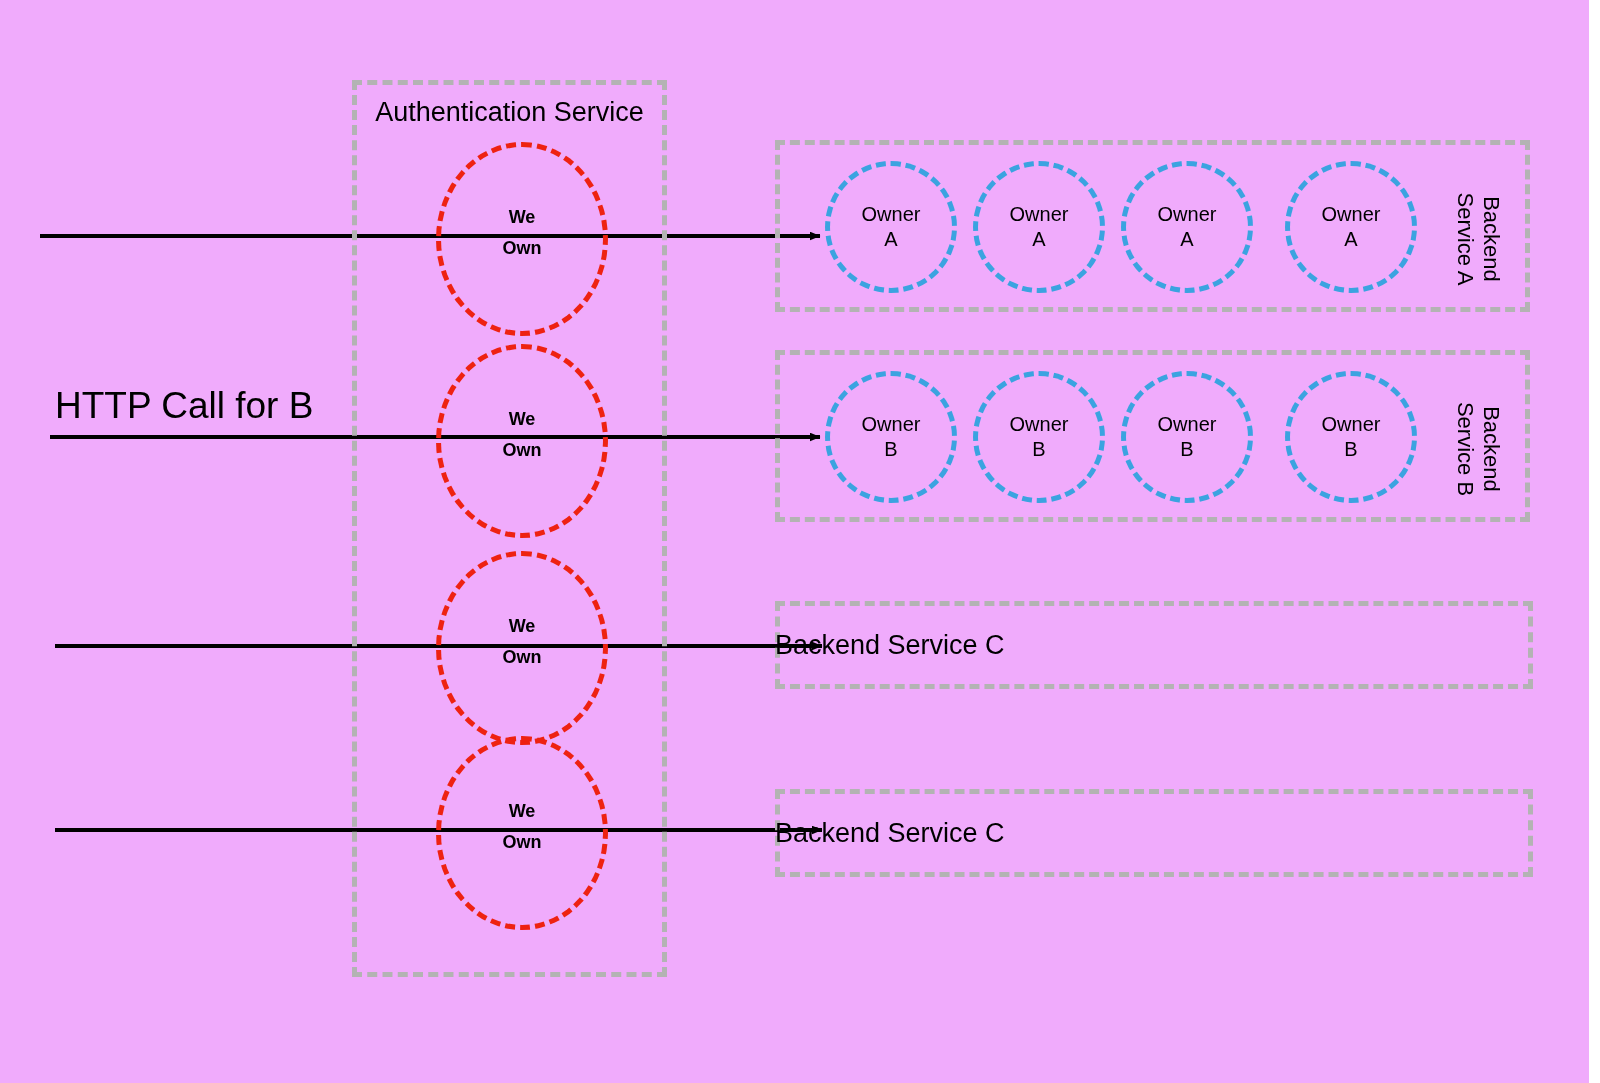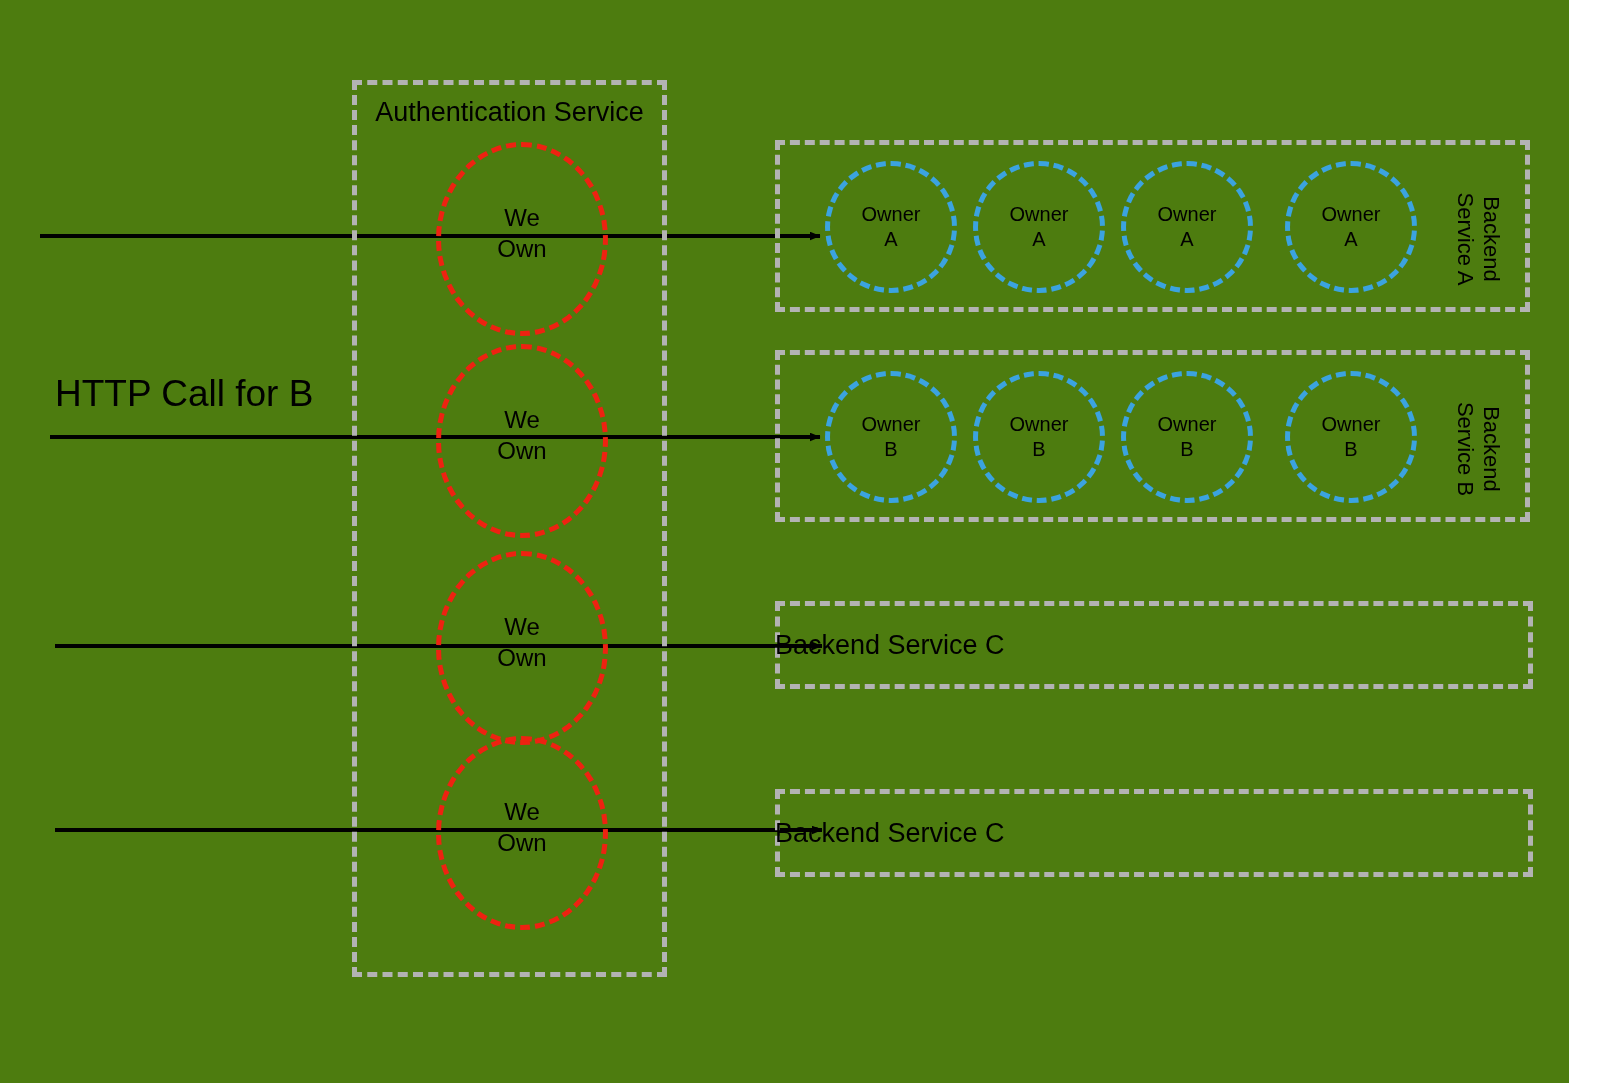--- a/index.html
+++ b/index.html
@@ -9,22 +9,23 @@
     background: #ffffff;
   }
   body {
     font-family: "Liberation Sans", sans-serif;
     color: #000000;
   }
   #diagram-root {
     position: relative;
     width: 1569px;
     height: 1083px;
-    background: #4d7c0f;
+    background: #f0abfc;
     overflow: hidden;
+    padding-left: 20px;
   }
   #diagram-svg {
     position: absolute;
     left: 0;
     top: 0;
     width: 1600px;
     height: 1083px;
   }
   .dashed-box {
     position: absolute;
@@ -65,22 +66,22 @@
     width: 172px;
     height: 194px;
     border: 5px dashed #ee2211;
     border-radius: 50%;
     background: transparent;
   }
   .weown-label {
     position: absolute;
     width: 172px;
     text-align: center;
-    font-size: 24px;
-    font-weight: normal;
+    font-size: 18px;
+    font-weight: bold;
     line-height: 31px;
     color: #000000;
   }
   .http-label {
     position: absolute;
     font-size: 37px;
     line-height: 44px;
     color: #000000;
     white-space: nowrap;
   }
@@ -140,21 +141,21 @@
     <span>We</span><br>
     <span>Own</span>
   </div>
 
   <div class="weown-ellipse" style="left:436px; top:736px;"></div>
   <div class="weown-label" style="left:436px; top:796px;">
     <span>We</span><br>
     <span>Own</span>
   </div>
 
-  <div class="http-label" style="left:55px; top:372px;">HTTP Call for B</div>
+  <div class="http-label" style="left:55px; top:384px;">HTTP Call for B</div>
 
   <div class="dashed-box" style="left:775px; top:140px; width:755px; height:172px;"></div>
   <div class="owner-circle" style="left:825px; top:161px;">
     <span class="ln">Owner</span>
     <span class="ln">A</span>
   </div>
   <div class="owner-circle" style="left:973px; top:161px;">
     <span class="ln">Owner</span>
     <span class="ln">A</span>
   </div>

